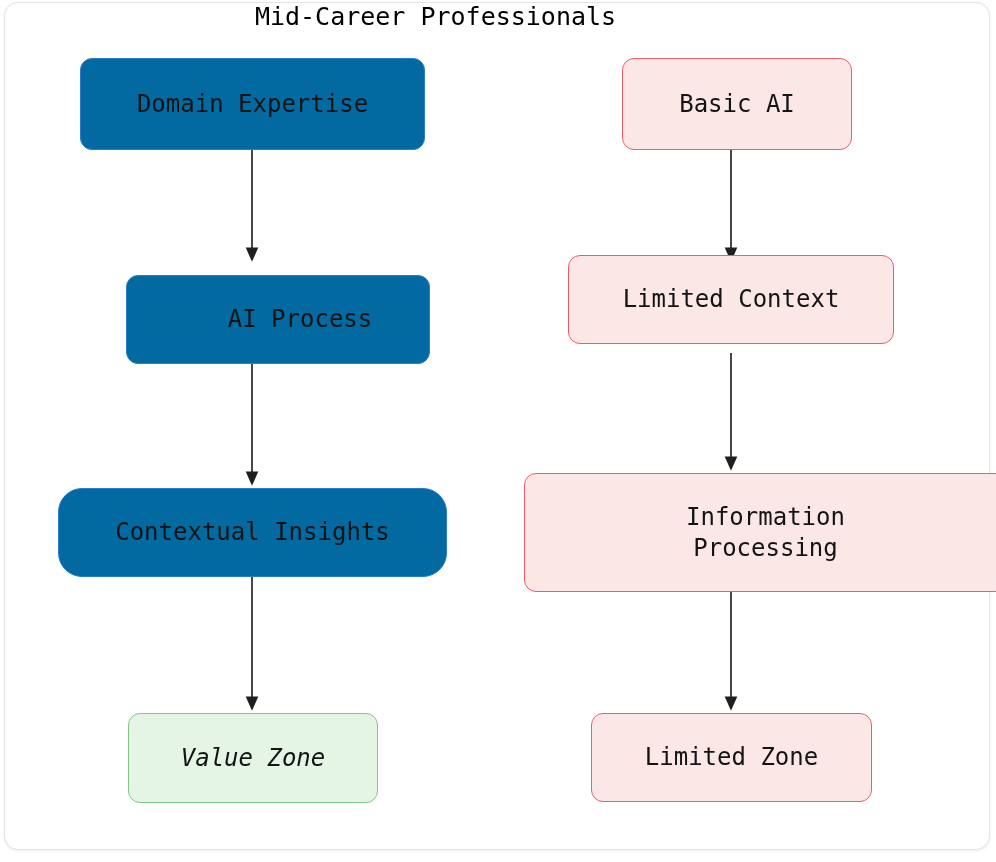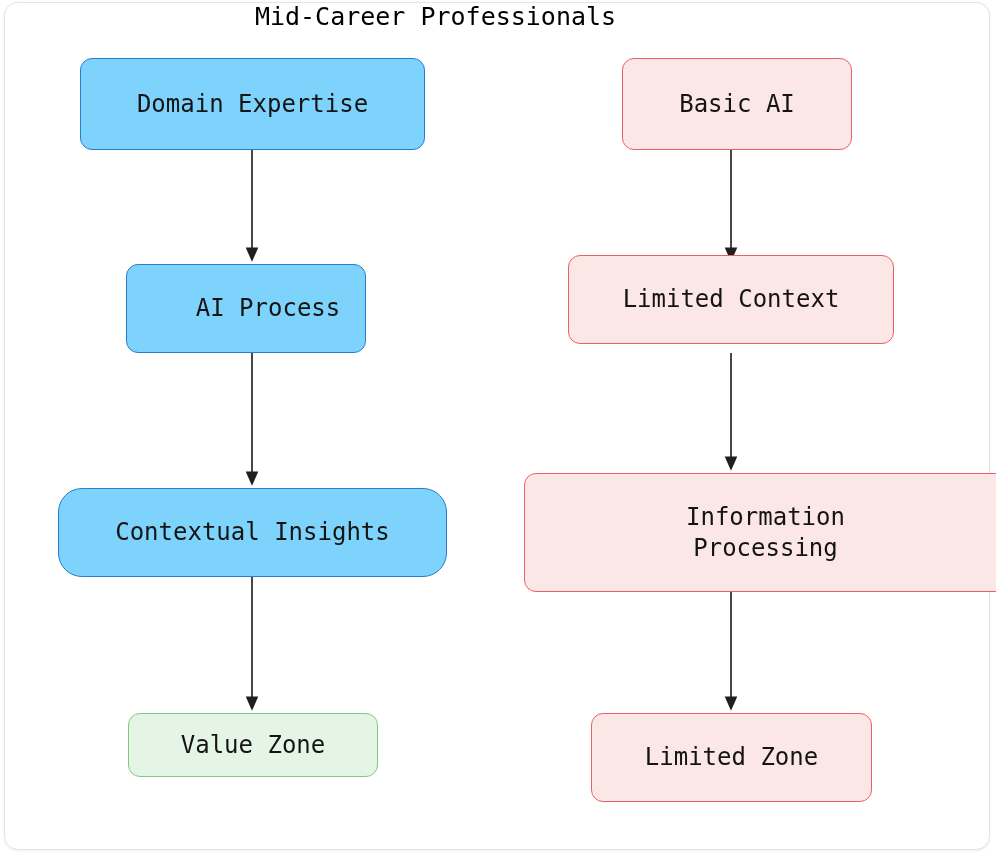--- a/index.html
+++ b/index.html
@@ -68,21 +68,21 @@
     border-width: 1.6px;
     border-style: solid;
     font-size: 24px;
     line-height: 31px;
     color: #141414;
     white-space: pre-line;
     letter-spacing: 0px;
   }
 
   .node-blue {
-    background: #7dd3fc;
+    background: #0369a1;
     border-color: #2a7ccd;
   }
   .node-red {
     background: #fce7e7;
     border-color: #ec5f68;
   }
   .node-green {
     background: #e5f5e5;
     border-color: #82c885;
   }
@@ -107,23 +107,23 @@
         <line x1="252" y1="353" x2="252" y2="479" stroke="#333333" stroke-width="1.8" marker-end="url(#arrowhead)"></line>
         <line x1="252" y1="577" x2="252" y2="704" stroke="#333333" stroke-width="1.8" marker-end="url(#arrowhead)"></line>
         <line x1="731" y1="150" x2="731" y2="255" stroke="#333333" stroke-width="1.8" marker-end="url(#arrowhead)"></line>
         <line x1="731" y1="353" x2="731" y2="464" stroke="#333333" stroke-width="1.8" marker-end="url(#arrowhead)"></line>
         <line x1="731" y1="592" x2="731" y2="704" stroke="#333333" stroke-width="1.8" marker-end="url(#arrowhead)"></line>
       </g>
   </svg>
 
   <div id="nodes-layer">
       <div class="node node-blue" style="left: 80px; top: 58px; width: 345px; height: 92px;"><span>Domain Expertise</span></div>
-      <div class="node node-blue" style="left: 126px; top: 264px; width: 240px; height: 89px; padding-left: 44px;"><span>AI Process</span></div>
+      <div class="node node-blue" style="left: 126px; top: 275px; width: 304px; height: 89px; padding-left: 44px;"><span>AI Process</span></div>
       <div class="node node-blue" style="left: 58px; top: 488px; width: 389px; height: 89px; border-radius: 24px;"><span>Contextual Insights</span></div>
-      <div class="node node-green" style="left: 128px; top: 713px; width: 250px; height: 64px;"><span>Value Zone</span></div>
+      <div class="node node-green" style="left: 128px; top: 713px; width: 250px; height: 90px; font-style: italic;"><span>Value Zone</span></div>
       <div class="node node-red" style="left: 622px; top: 58px; width: 230px; height: 92px;"><span>Basic AI</span></div>
       <div class="node node-red" style="left: 568px; top: 255px; width: 326px; height: 89px;"><span>Limited Context</span></div>
       <div class="node node-red" style="left: 524px; top: 473px; width: 483px; height: 119px;"><span>Information
 Processing</span></div>
       <div class="node node-red" style="left: 591px; top: 713px; width: 281px; height: 89px;"><span>Limited Zone</span></div>
     </div>
 
 </div>
 
 </body></html>

